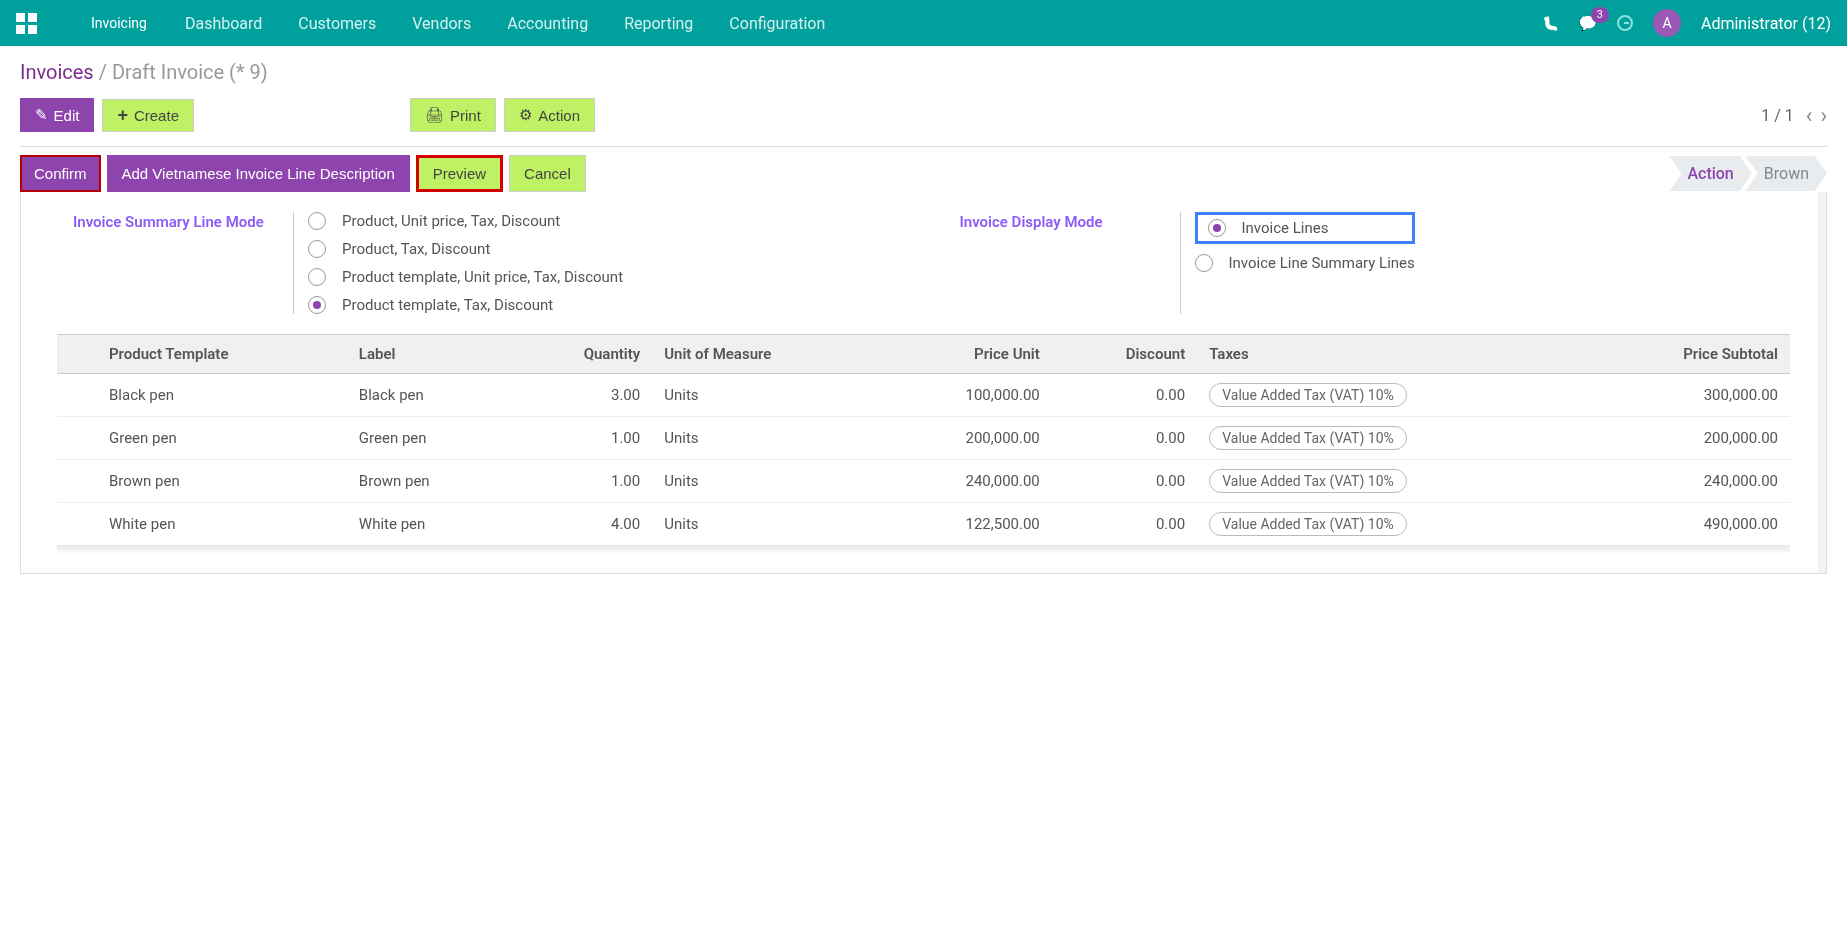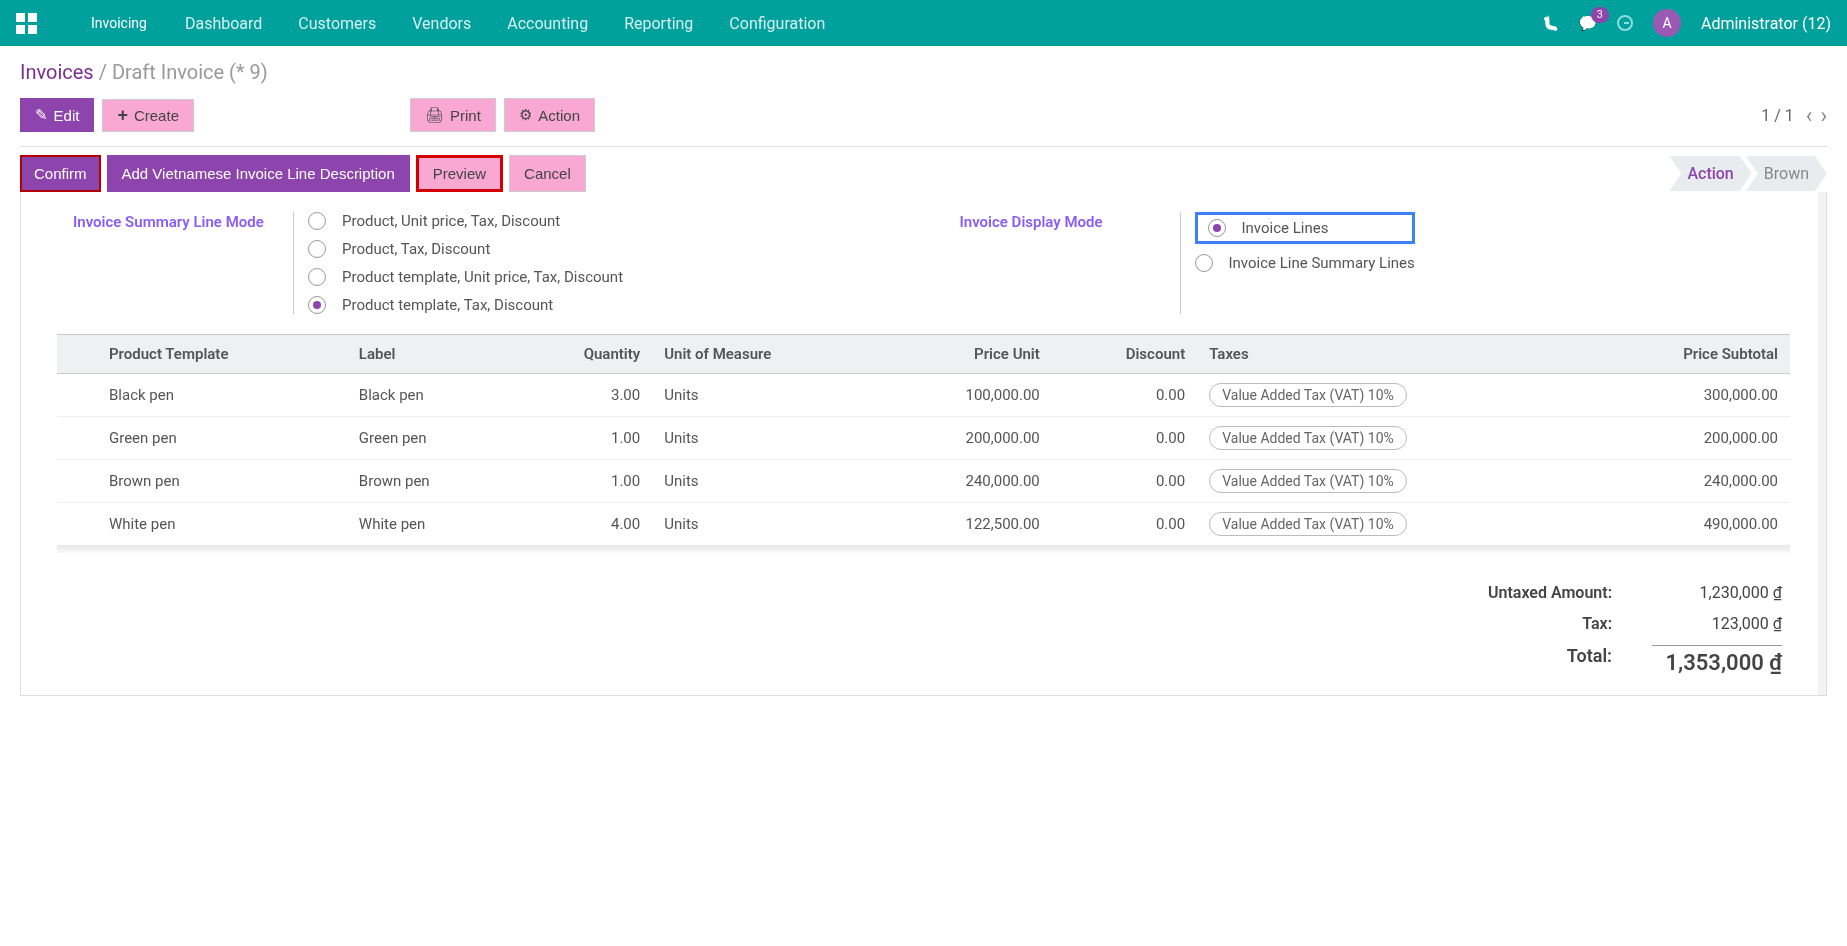--- a/index.html
+++ b/index.html
@@ -18,21 +18,21 @@
 .icon-clock { width:16px; height:16px; border:2px solid #8ce0de; border-radius:50%; position:relative; }
 .icon-clock::after { content:""; position:absolute; width:5px; height:2px; background:#8ce0de; top:5px; left:5px; }
 .avatar { width:28px; height:28px; border-radius:50%; background:#9b59b6; color:#fff; display:flex; align-items:center; justify-content:center; font-size:14px; }
 .user-name { font-size:16px; }
 .control-panel { padding:14px 20px 0; }
 .breadcrumb { font-size:20px; margin-bottom:14px; }
 .bc-main { color:#7b2d8e; }
 .bc-sep, .bc-cur { color:#999; }
 .cp-row { display:flex; align-items:center; justify-content:space-between; padding-bottom:14px; border-bottom:1px solid #ddd; }
 .cp-left { display:flex; gap:8px; align-items:center; }
-.btn { border:1px solid #ccc; background:#f9a8d4; padding:7px 14px; font-size:15px; cursor:pointer; display:inline-flex; align-items:center; gap:6px; color:#444; }
+.btn { border:1px solid #ccc; background:#bef264; padding:7px 14px; font-size:15px; cursor:pointer; display:inline-flex; align-items:center; gap:6px; color:#444; }
 .btn-primary { background:#8e44ad; border-color:#8e44ad; color:#fff; }
 .btn-primary.highlight { border:2px solid #b30000; padding:5px 12px; }
 .icon-pencil::before { content:"✎"; }
 .icon-plus::before { content:"+"; font-weight:bold; font-size:18px; line-height:10px; }
 .icon-print::before { content:"🖨"; filter:grayscale(1); }
 .icon-gear::before { content:"⚙"; }
 .cp-right { display:flex; align-items:center; gap:12px; font-size:16px; color:#666; }
 .pager-arrows { display:flex; gap:8px; font-size:22px; color:#888; }
 .status-row { display:flex; justify-content:space-between; align-items:center; padding:8px 20px 0; }
 .action-btns { display:flex; gap:6px; }
@@ -239,29 +239,15 @@
           <td>Units</td>
           <td class="r">122,500.00</td>
           <td class="r">0.00</td>
           <td><span class="tax-pill">Value Added Tax (VAT) 10%</span></td>
           <td class="r">490,000.00</td>
         </tr>
       </tbody>
   </table>
   <div class="table-shadow"></div>
 
-  <div class="totals">
-    <div class="total-row">
-        <span class="total-label">Untaxed Amount:</span>
-        <span class="total-val">1,230,000 ₫</span>
-      </div>
-    <div class="total-row">
-        <span class="total-label">Tax:</span>
-        <span class="total-val">123,000 ₫</span>
-      </div>
-    <div class="total-row grand">
-        <span class="total-label">Total:</span>
-        <span class="total-val">1,353,000 ₫</span>
-      </div>
-  </div>
 
   <div class="marker"></div>
 </div>
 
 </body></html>

